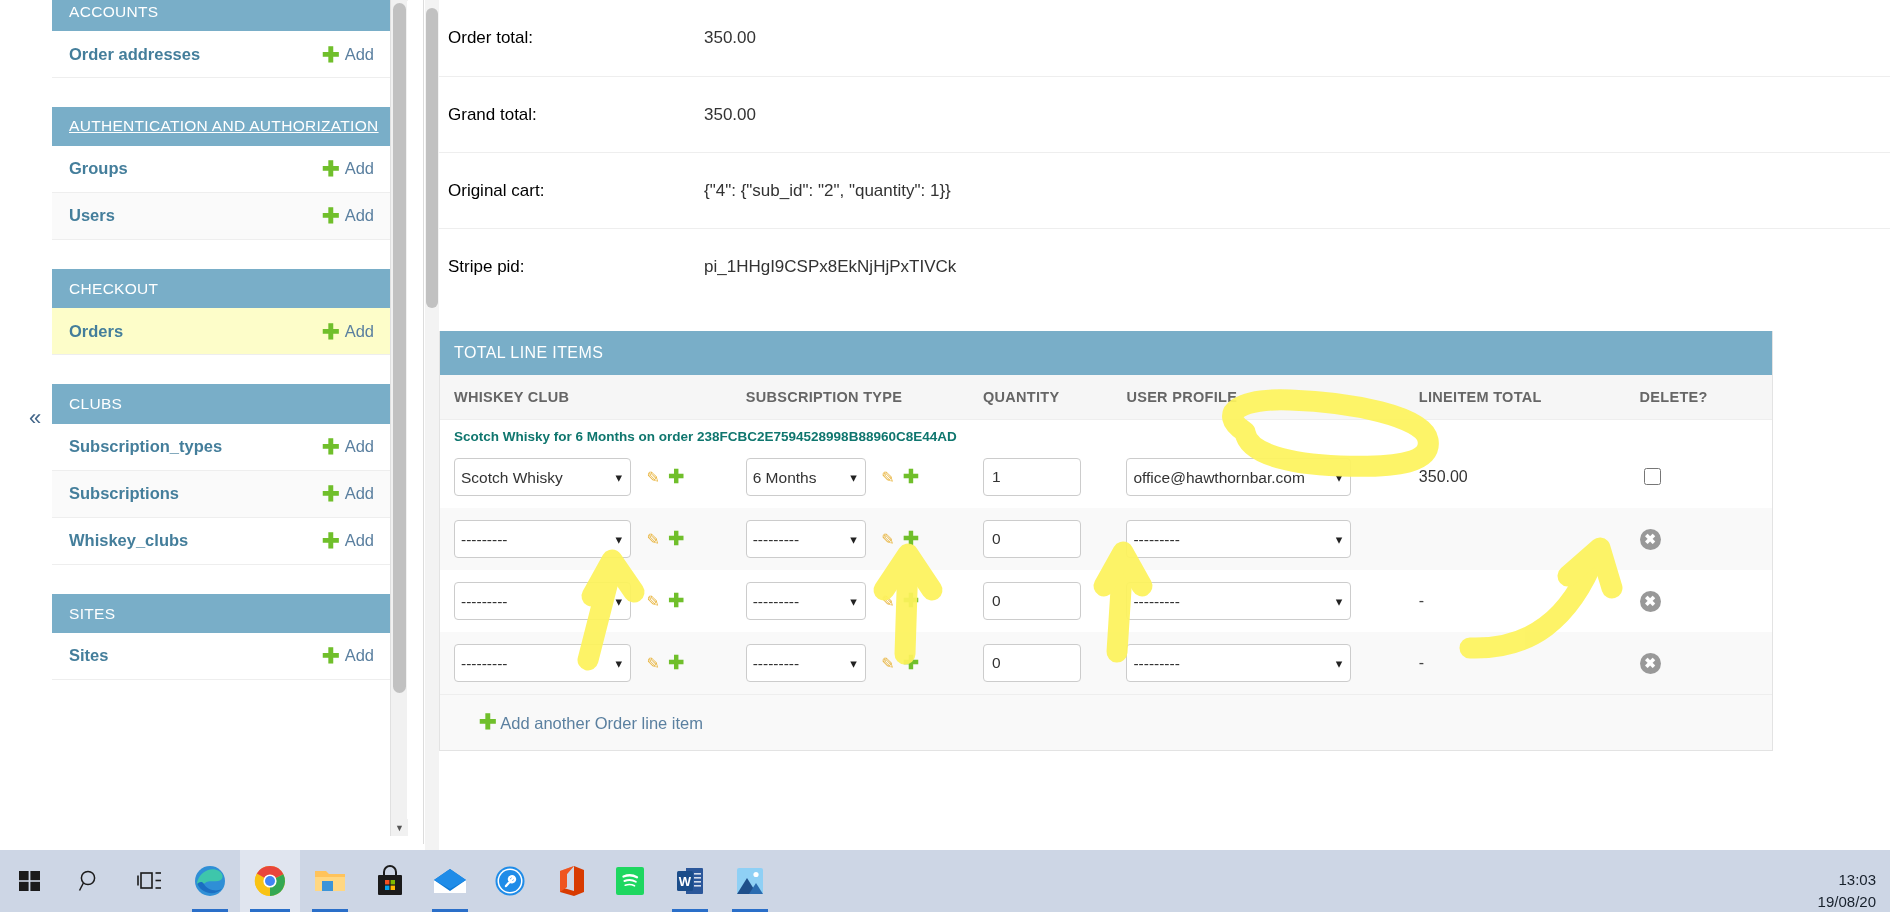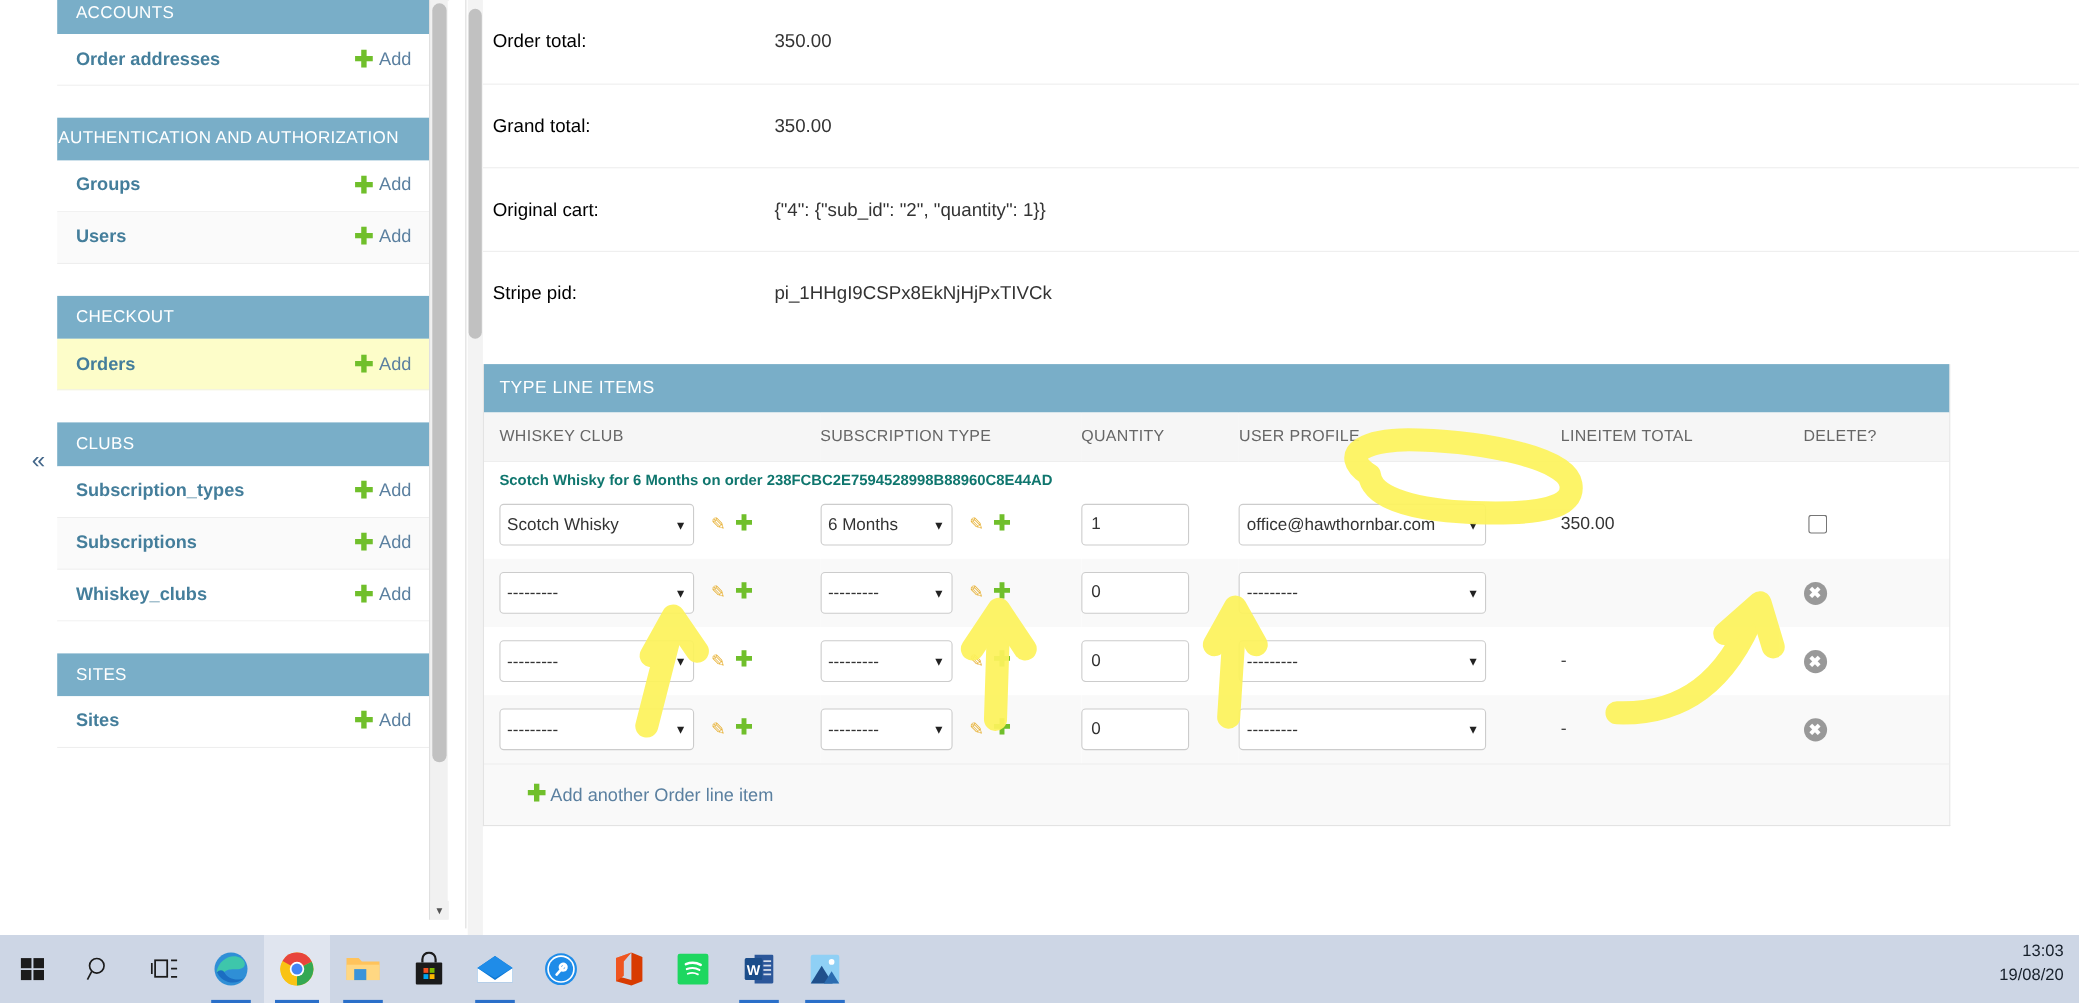--- a/index.html
+++ b/index.html
@@ -33,21 +33,21 @@
   }
   #sidebar {
     position: absolute; left: 34px; top: 0; width: 338px; height: 852px;
     background: #fff;
   }
   .mod-header {
     background: #79aec8; color: #ffffff;
     font-size: 15.5px; font-weight: 400; letter-spacing: .3px;
     padding: 10px 0 10px 17px; line-height: 1.25;
   }
-  .mod-header.two-line { padding: 9px 0 10px 1px; }
+  .mod-header.two-line { padding: 9px 0 10px 17px; text-decoration: underline; }
   .mod-row {
     display: flex; align-items: center; justify-content: space-between;
     padding: 0 16px 0 17px;
     height: 47px;
     border-bottom: 1px solid #eeeeee;
     background: #ffffff;
   }
   .mod-row.alt { background: #fafafa; }
   .mod-row.current { background: #fdfdc9; }
   .mod-row .name {
@@ -116,21 +116,21 @@
     border: 1px solid #e3e3e3; border-top: none;
   }
   .inline-title {
     background: #79aec8; color: #ffffff;
     font-size: 16px; letter-spacing: .4px;
     padding: 13px 0 13px 14px;
   }
   table.items { width: 100%; border-collapse: collapse; table-layout: fixed; }
   table.items thead th {
     background: #f6f6f6;
-    color: #666666; font-size: 14.5px; font-weight: normal;
+    color: #666666; font-size: 14.5px; font-weight: bold;
     letter-spacing: .3px;
     text-align: left;
     padding: 14px 0 14px 0;
     border-bottom: 1px solid #eeeeee;
   }
   th.c1 { width: 277px; padding-left: 14px !important; }
   th.c2 { width: 215px; }
   th.c3 { width: 130px; }
   th.c4 { width: 265px; }
   th.c5 { width: 200px; }
@@ -202,21 +202,21 @@
   .tb-item.active { background: rgba(255,255,255,.38); }
   .tb-item.active::after {
     content: ""; position: absolute; bottom: 0; left: 10px; right: 10px;
     height: 3px; background: #2a6fc9;
   }
   .tb-underline::after {
     content: ""; position: absolute; bottom: 0; left: 12px; right: 12px;
     height: 3px; background: #2a6fc9;
   }
   #tb-clock {
-    position: absolute; right: 14px; top: 4px;
+    position: absolute; right: 14px; top: 19px;
     text-align: right; color: #17202b; font-size: 15px; line-height: 1.45;
   }
 </style>
 </head>
 <body>
 
 <div id="app">
 
   <div id="page">
 
@@ -322,21 +322,21 @@
         <div class="frow">
           <div class="flabel">Original cart:</div>
           <div class="fvalue mono">{"4": {"sub_id": "2", "quantity": 1}}</div>
         </div>
         <div class="frow">
           <div class="flabel">Stripe pid:</div>
           <div class="fvalue mono">pi_1HHgI9CSPx8EkNjHjPxTIVCk</div>
         </div>
 
         <div class="inline-wrap">
-          <div class="inline-title">TYPE LINE ITEMS</div>
+          <div class="inline-title">TOTAL LINE ITEMS</div>
 
           <table class="items">
             <thead>
               <tr>
                 <th class="c1">WHISKEY CLUB</th>
                 <th class="c2">SUBSCRIPTION TYPE</th>
                 <th class="c3">QUANTITY</th>
                 <th class="c4">USER PROFILE</th>
                 <th class="c5">LINEITEM TOTAL</th>
                 <th class="c6">DELETE?</th>

